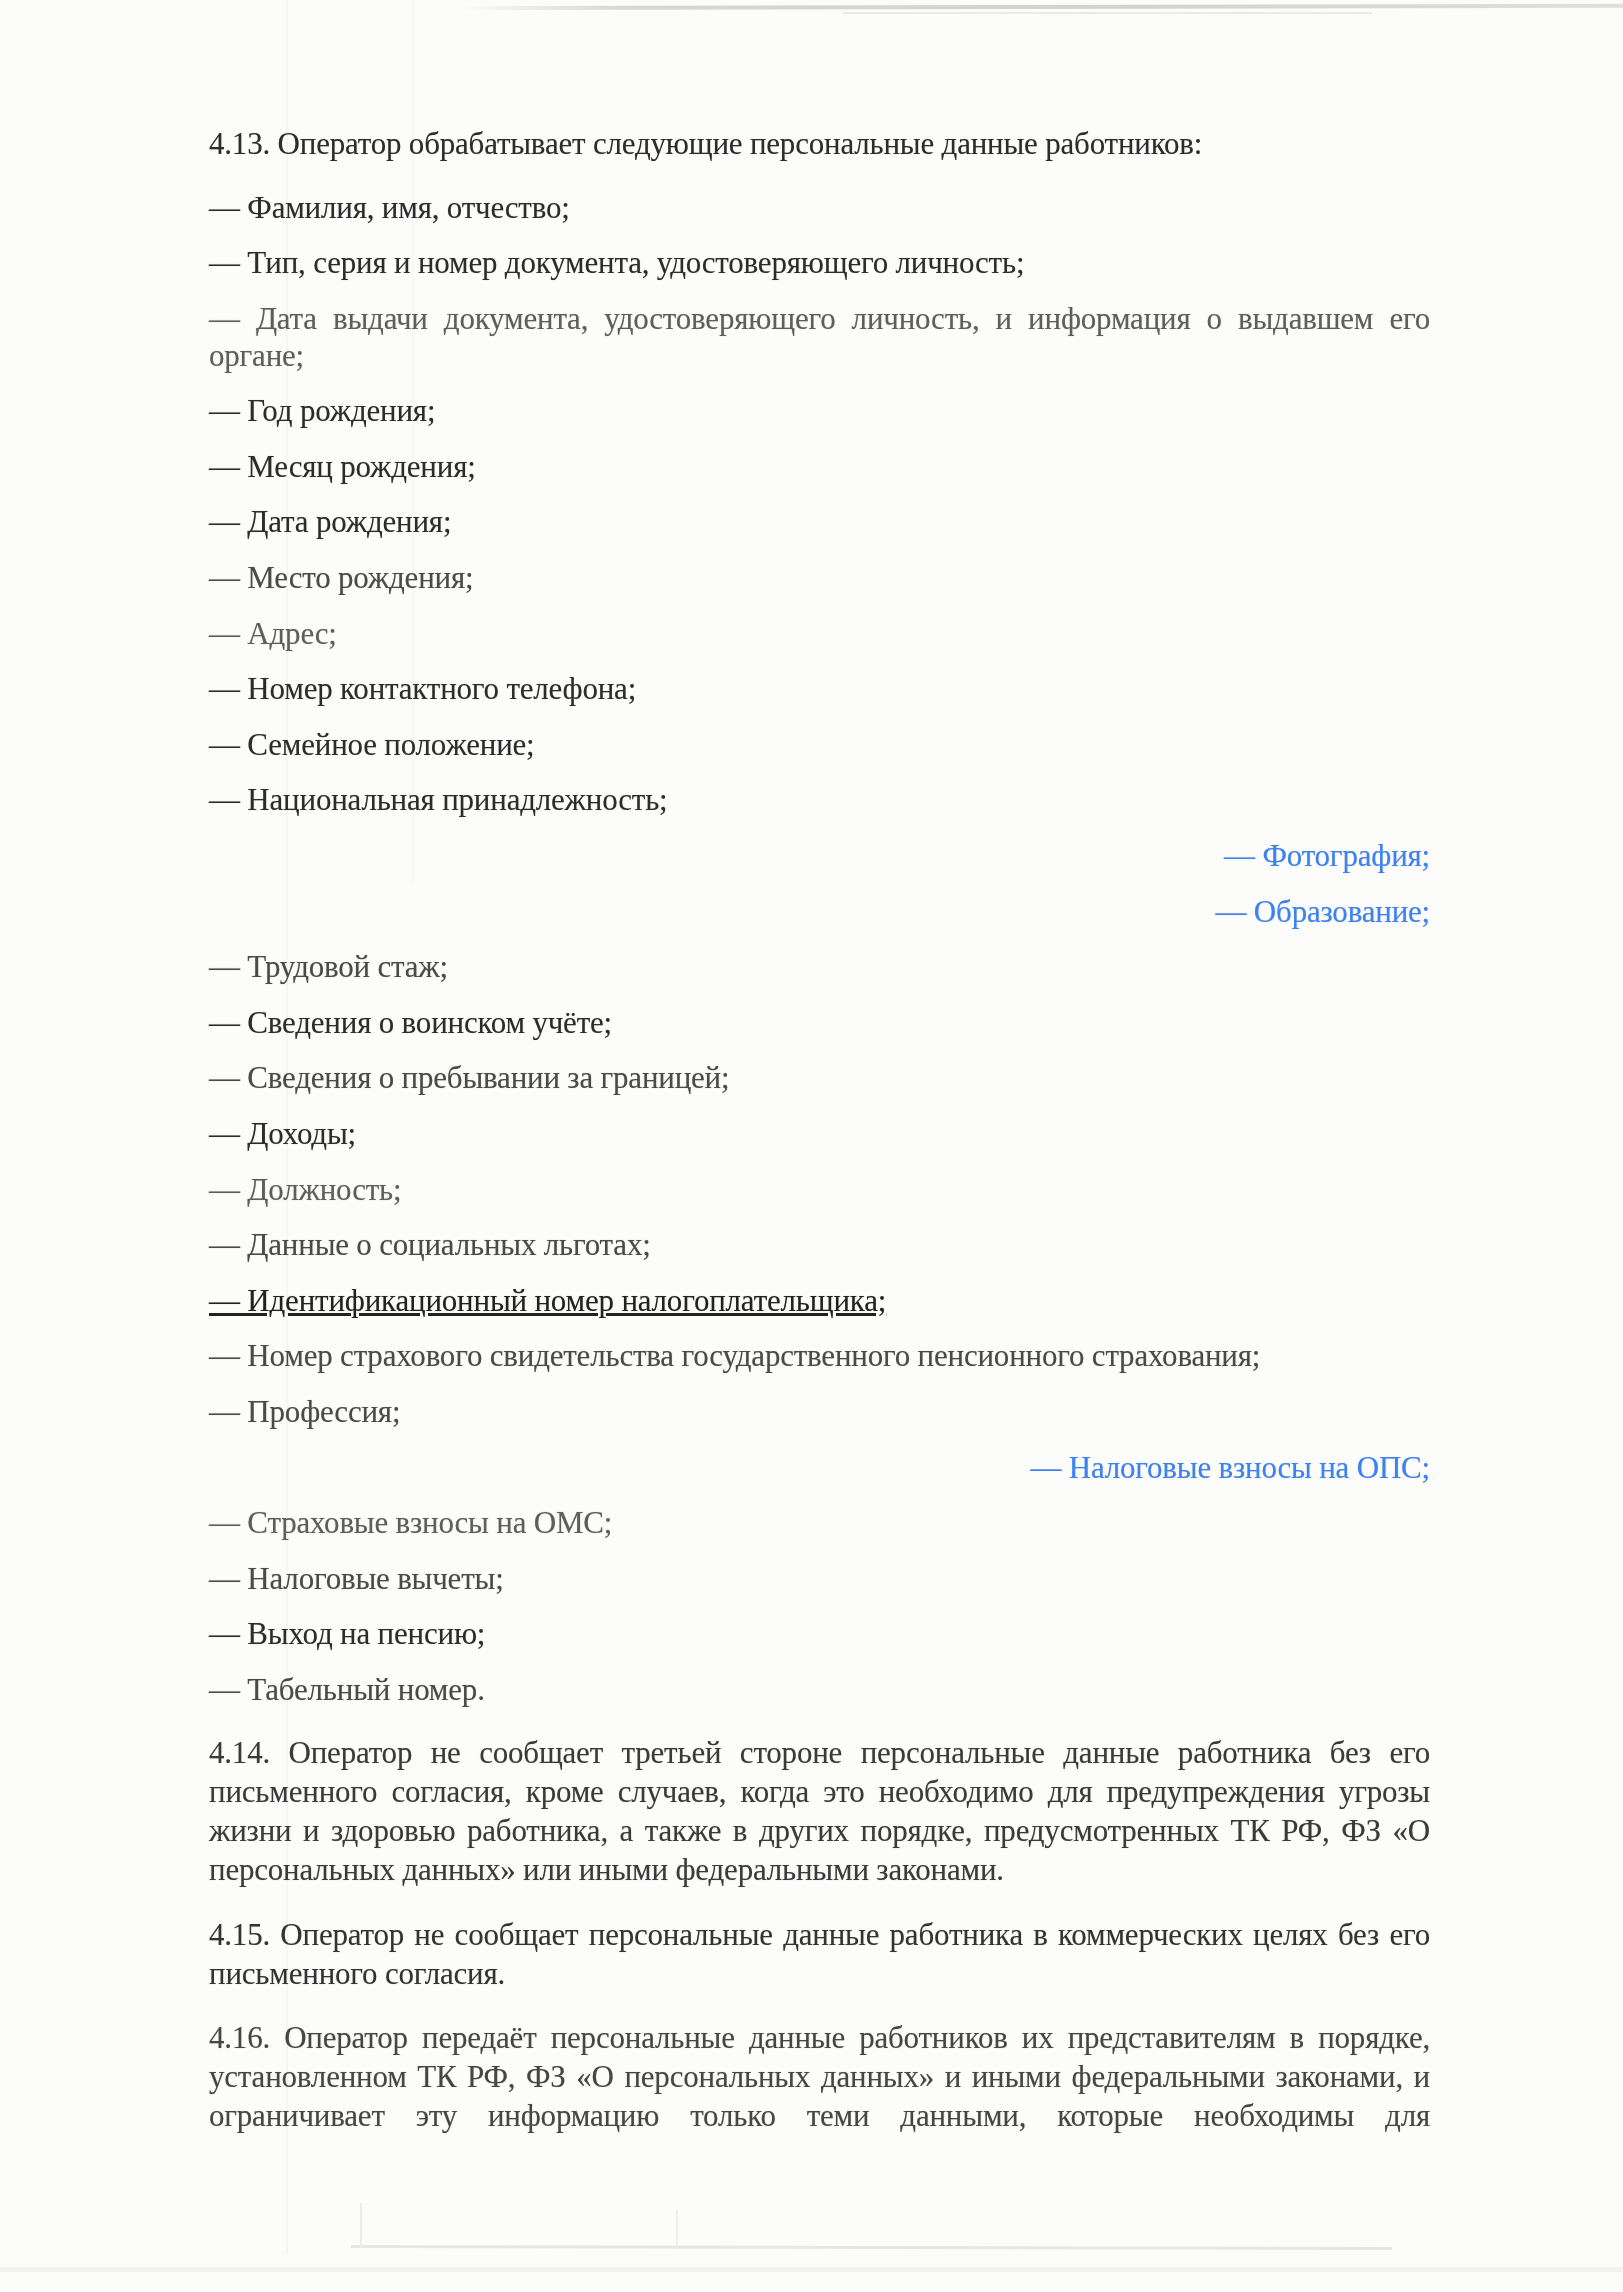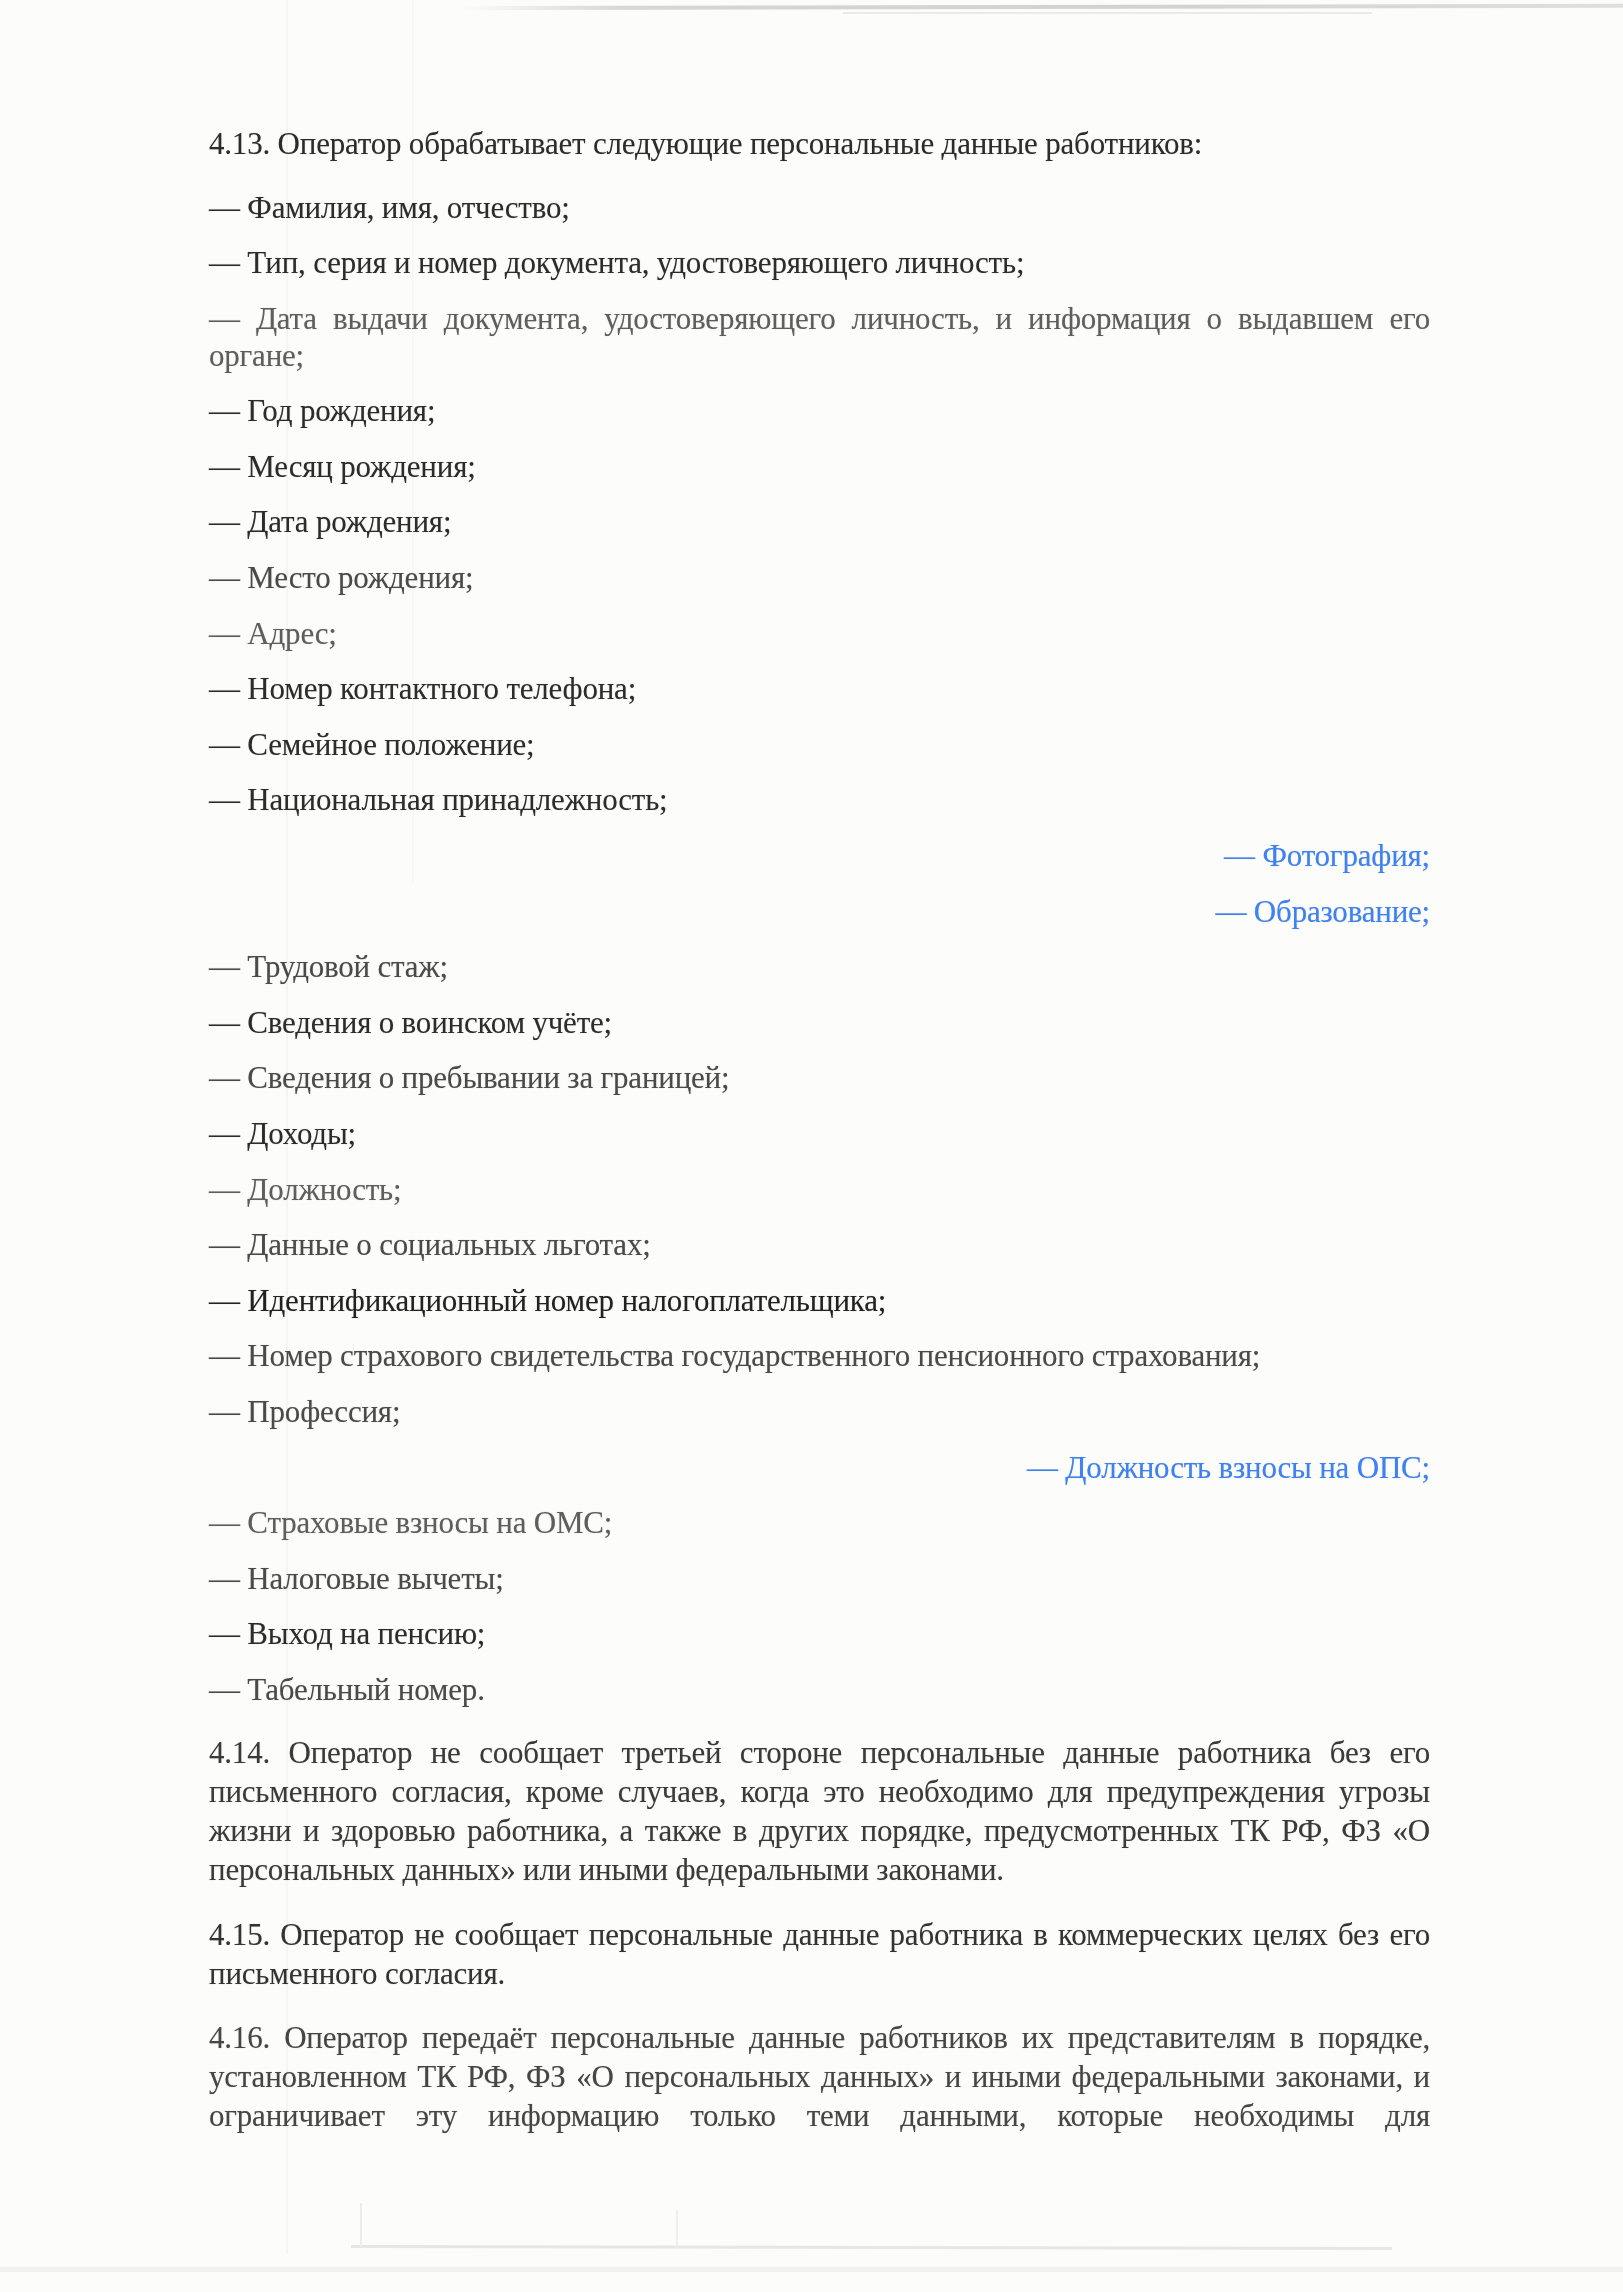--- a/index.html
+++ b/index.html
@@ -15,21 +15,21 @@
     font-size:31px;color:#2e2e2e;
     letter-spacing:-0.2px;
     text-shadow:0 0 1px rgba(45,45,45,0.30);
   }
   .heading{line-height:39px;margin-bottom:25.5px;}
   .li{line-height:37px;margin-bottom:18.6px;}
   .para{line-height:39px;margin-top:25.5px;text-align:justify;}
   .jl{text-align:justify;text-align-last:justify;}
   
   .td{color:#2c2c2c;}
-  .tx{color:#222222;}
+  .tx{color:#222222;text-decoration:underline;}
   .tm{color:#4a4a4a;}
   .ts{color:#5e5e5e;}
   .tl{color:#3b82f6;text-align:right;}
   .p414{color:#3a3a3a;}
   .p415{color:#333333;}
   .p416{color:#464646;}
   
   .artifact{position:absolute;pointer-events:none;}
   .top-edge{top:4.9px;left:461px;width:1162px;height:3.9px;
     background:linear-gradient(90deg,rgba(200,200,198,0) 0%,#d6d6d4 14%,#d2d2d0 58%,#dfdfdd 100%);
@@ -79,21 +79,21 @@
       <div class="li tl">— Образование;</div>
       <div class="li tm">— Трудовой стаж;</div>
       <div class="li td">— Сведения о воинском учёте;</div>
       <div class="li tm">— Сведения о пребывании за границей;</div>
       <div class="li td">— Доходы;</div>
       <div class="li ts">— Должность;</div>
       <div class="li tm">— Данные о социальных льготах;</div>
       <div class="li tx">— Идентификационный номер налогоплательщика;</div>
       <div class="li tm">— Номер страхового свидетельства государственного пенсионного страхования;</div>
       <div class="li tm">— Профессия;</div>
-      <div class="li tl">— Должность взносы на ОПС;</div>
+      <div class="li tl">— Налоговые взносы на ОПС;</div>
       <div class="li ts">— Страховые взносы на ОМС;</div>
       <div class="li tm">— Налоговые вычеты;</div>
       <div class="li td">— Выход на пенсию;</div>
       <div class="li tm">— Табельный номер.</div>
     </div>
 
     <div class="para p414">
       <div class="jl">4.14. Оператор не сообщает третьей стороне персональные данные работника без его</div>
       <div class="jl">письменного согласия, кроме случаев, когда это необходимо для предупреждения угрозы</div>
       <div class="jl">жизни и здоровью работника, а также в других порядке, предусмотренных ТК РФ, ФЗ «О</div>

